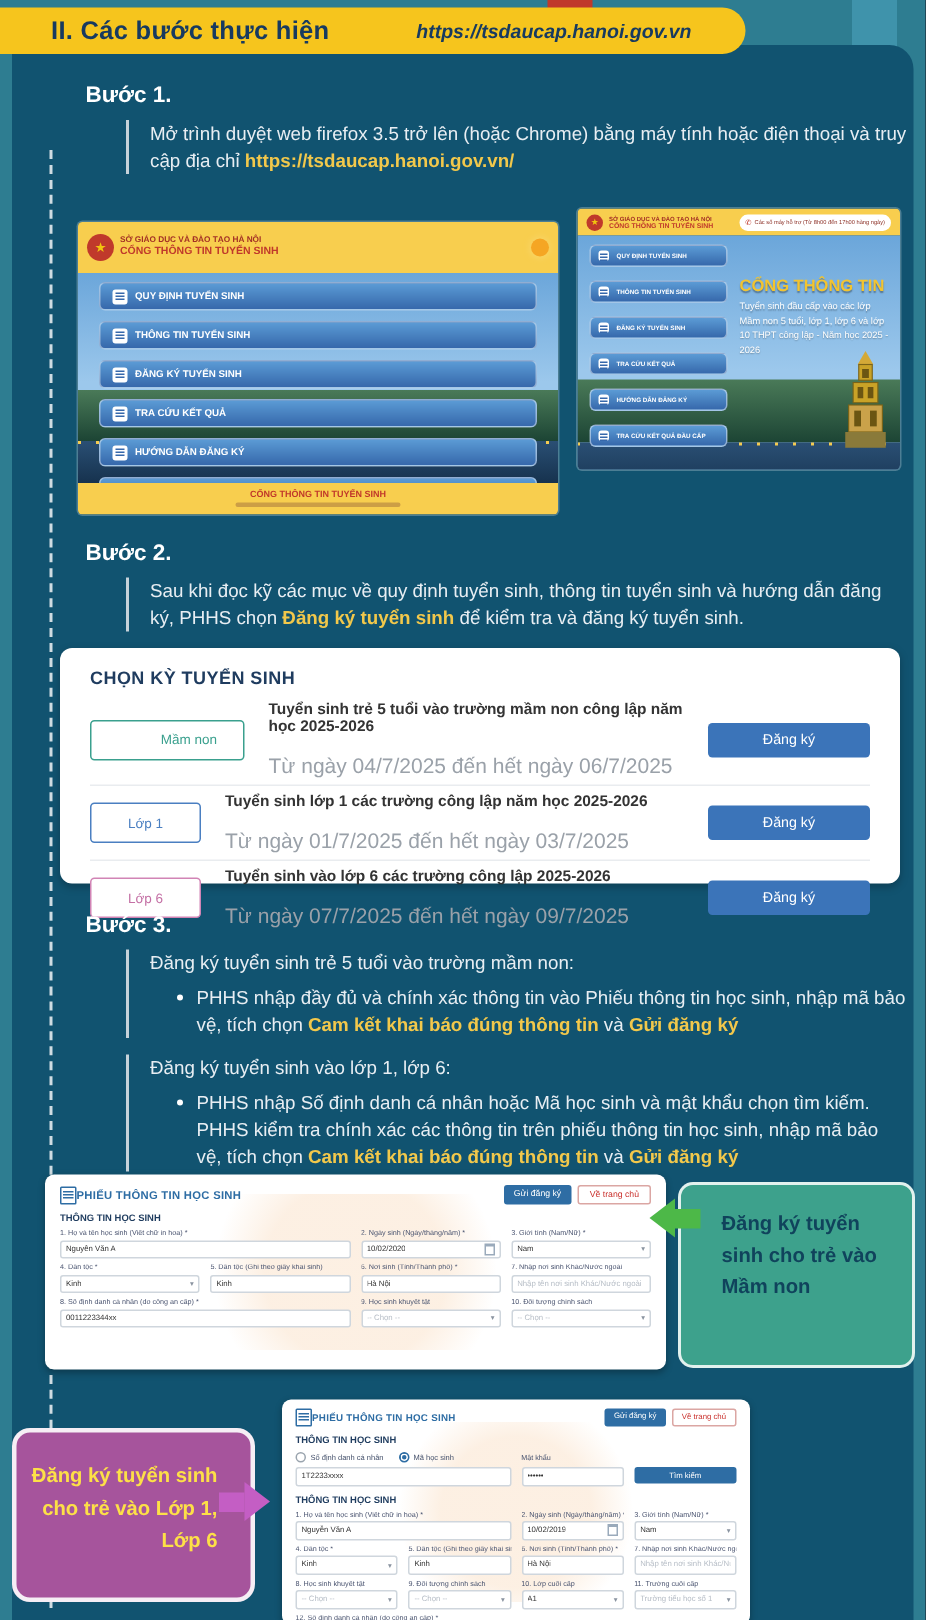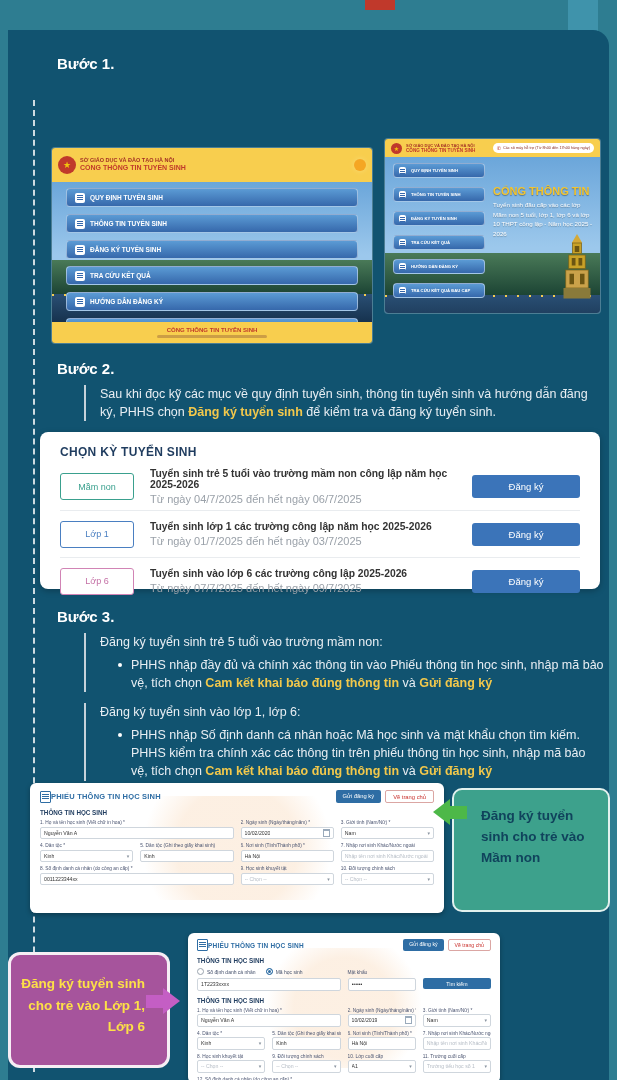--- a/index.html
+++ b/index.html
@@ -93,26 +93,26 @@
              border-radius:2px;filter:blur(.4px);}
 
   
   .choose-card{position:absolute;left:40px;top:432px;width:560px;height:157px;background:#fff;
                border-radius:8px;z-index:2;box-shadow:0 2px 6px rgba(0,0,0,.25);
                padding:13px 20px;box-sizing:border-box;}
   .choose-title{font-size:12px;font-weight:bold;color:#1f3c5f;letter-spacing:.3px;margin-bottom:9px;}
   .choose-row{display:flex;align-items:center;min-height:36px;}
   .badge{flex:0 0 72px;height:25px;border-radius:3px;display:flex;align-items:center;
          justify-content:center;font-size:9px;margin-right:16px;background:#fff;}
-  .badge-mn{border:1px solid #3aa08e;color:#3aa08e;}
+  .badge-mn{border:1px solid #3aa08e;color:#3aa08e;padding-left:29px;}
   .badge-l1{border:1px solid #4a7fc1;color:#4a7fc1;}
   .badge-l6{border:1px solid #d184b5;color:#c470a5;}
   .row-text{flex:1;min-width:0;}
   .row-title{font-size:10.3px;font-weight:bold;color:#333;}
-  .row-dates{font-size:11px;color:#9aa1a9;margin-top:3px;}
+  .row-dates{font-size:14px;color:#9aa1a9;margin-top:12px;}
   .dk-btn{flex:0 0 108px;height:23px;border-radius:3px;background:#3b74b9;color:#fff;
           font-size:9.5px;display:flex;align-items:center;justify-content:center;margin-left:10px;}
   .row-div{height:1px;background:#e9ecef;margin:5px 0;}
 
   
   .mform{position:absolute;background:#fff;border-radius:6px;z-index:2;box-sizing:border-box;
          box-shadow:0 2px 5px rgba(0,0,0,.3);overflow:hidden;}
   .mform::before{content:"";position:absolute;left:20%;top:10%;width:60%;height:80%;
      background:radial-gradient(circle,rgba(240,160,80,.16) 0 45%,rgba(0,0,0,0) 70%);pointer-events:none;}
   .form1{left:30px;top:783px;width:414px;height:130px;padding:7px 10px;}
@@ -171,22 +171,29 @@
 </style>
 </head>
 <body>
 
 <div class="page">
   <div class="top-red"></div>
   <div class="top-tab"></div>
   <div class="panel"></div>
   <div class="dash"></div>
 
+  <div class="banner">
+    <span class="banner-title">II. Các bước thực hiện</span>
+    <span class="banner-url">https://tsdaucap.hanoi.gov.vn</span>
+  </div>
 
   <div class="step-h" style="top:55px">Bước 1.</div>
+  <div class="para" style="top:80px">
+    <span>Mở trình duyệt web firefox 3.5 trở lên (hoặc Chrome) bằng máy tính hoặc điện thoại và truy cập địa chỉ </span><span class="hl">https://tsdaucap.hanoi.gov.vn/</span>
+  </div>
 
   <div class="shot shot-m">
     <div class="shot-header">
       <span class="logo-c"></span>
       <span class="hdr-text">
         <span class="agency">SỞ GIÁO DỤC VÀ ĐÀO TẠO HÀ NỘI</span>
         <span class="sitename">CỔNG THÔNG TIN TUYỂN SINH</span>
       </span>
       <span class="sun"></span>
     </div>

